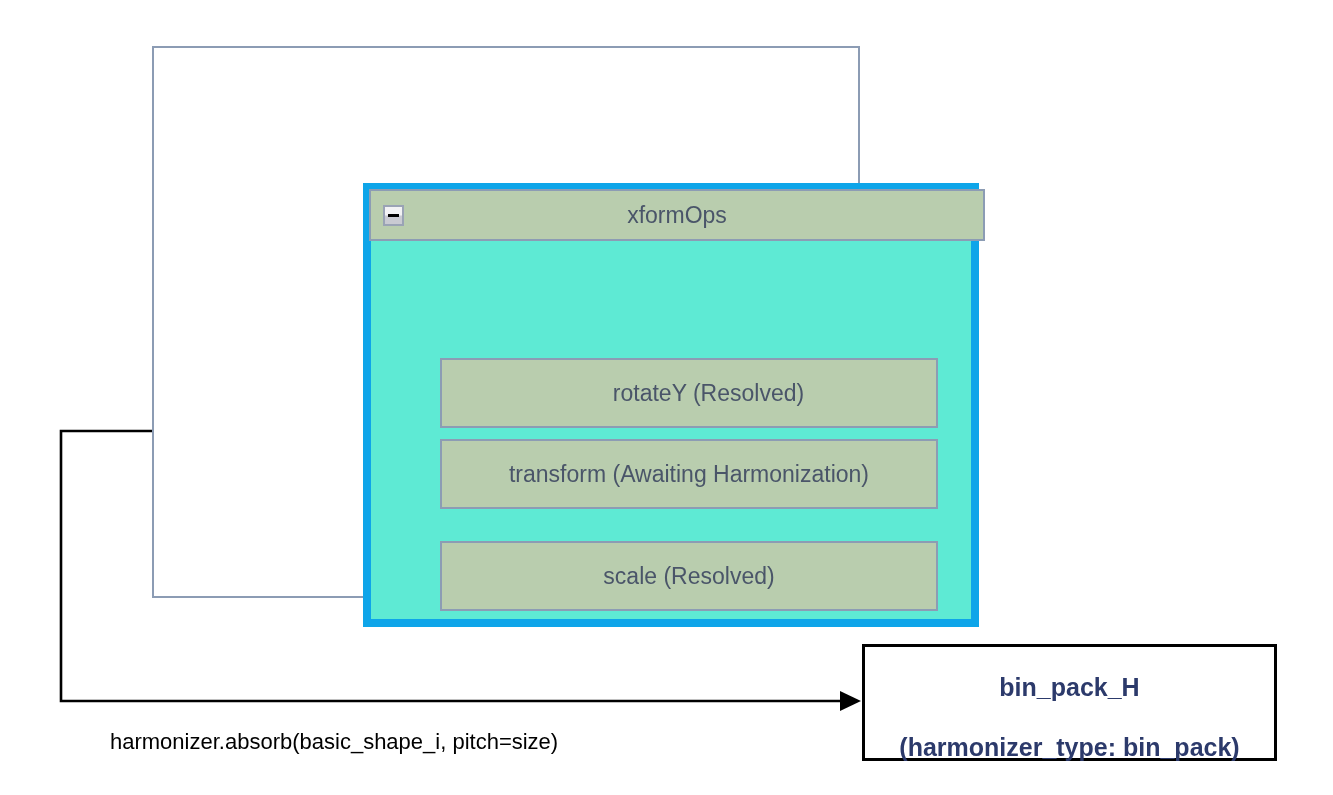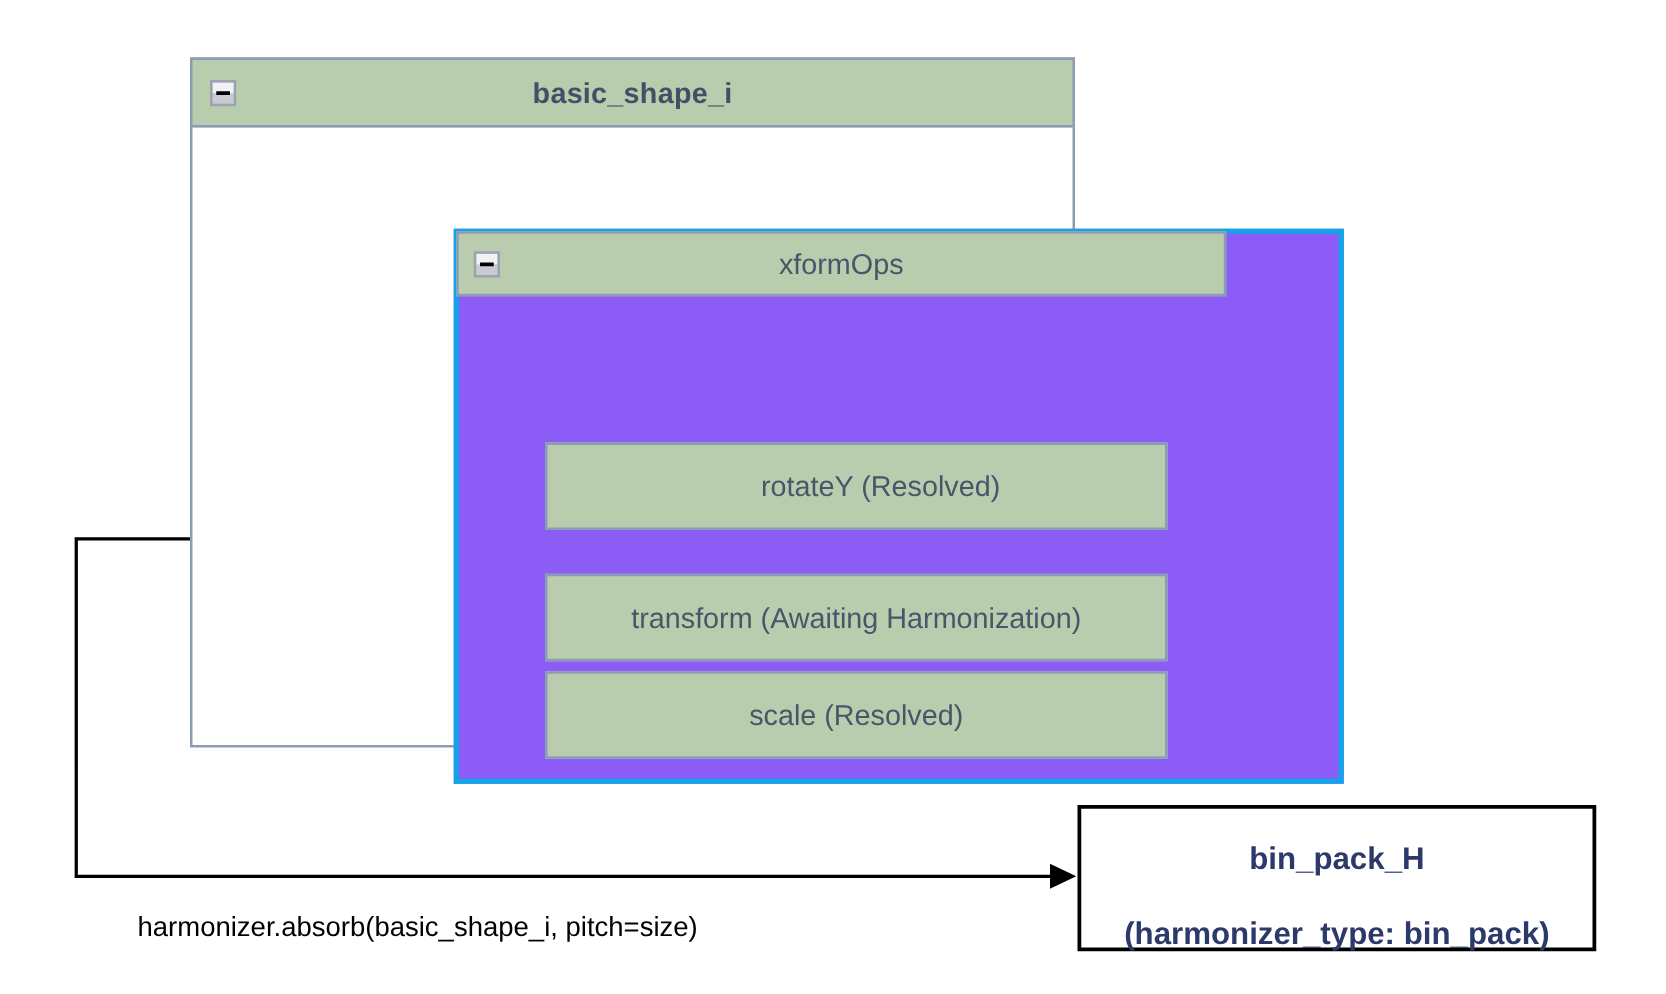--- a/index.html
+++ b/index.html
@@ -45,25 +45,25 @@
     font-weight: bold;
     color: #434f66;
     letter-spacing: 0.2px;
   }
 
   
   .pkg-inner {
     position: absolute;
     left: 209px;
     top: 135px;
-    width: 712px;
+    width: 616px;
     height: 444px;
     box-sizing: border-box;
-    border: 4px solid #0ea5e9;
-    background: #8b5cf6;
+    border: 8px solid #0ea5e9;
+    background: #5eead4;
   }
   .pkg-inner-header {
     position: absolute;
     left: -2px;
     top: -2px;
     width: 616px;
     height: 52px;
     box-sizing: border-box;
     border: 2px solid #8c9cb4;
     background: #b9cdae;
@@ -110,21 +110,21 @@
     align-items: center;
     justify-content: center;
   }
   .op-label {
     font-size: 23px;
     color: #4a5569;
     white-space: nowrap;
   }
   .op-0 { top: 76px; }
   .op-1 { top: 167px; padding-left: 39px; }
-  .op-2 { top: 272px; }
+  .op-2 { top: 248px; }
   .op-3 { top: 350px; }
 
   
   .node-target {
     position: absolute;
     left: 862px;
     top: 644px;
     width: 415px;
     height: 117px;
     box-sizing: border-box;
@@ -169,26 +169,20 @@
 </head>
 <body>
 
 <svg class="connector-svg" viewBox="0 0 1333 795" xmlns="http://www.w3.org/2000/svg">
   <polyline points="278,431 61,431 61,701 846,701" fill="none" stroke="#000000" stroke-width="2.6"></polyline>
   <polygon points="861,701 840,691 840,711" fill="#000000"></polygon>
 </svg>
 
 <div class="pkg-outer">
 
-  <div class="pkg-outer-header">
-    <div class="collapse-icon" id="icon-outer">
-      <span class="bar"></span>
-    </div>
-    <span class="pkg-outer-title">basic_shape_i</span>
-  </div>
 
   <div class="pkg-inner">
 
     <div class="pkg-inner-header">
       <div class="collapse-icon" id="icon-inner">
         <span class="bar"></span>
       </div>
       <span class="pkg-inner-title">xformOps</span>
     </div>
 

